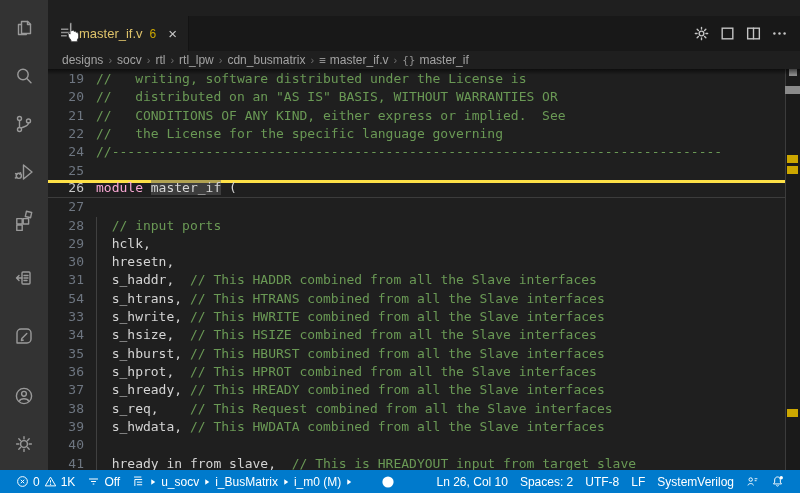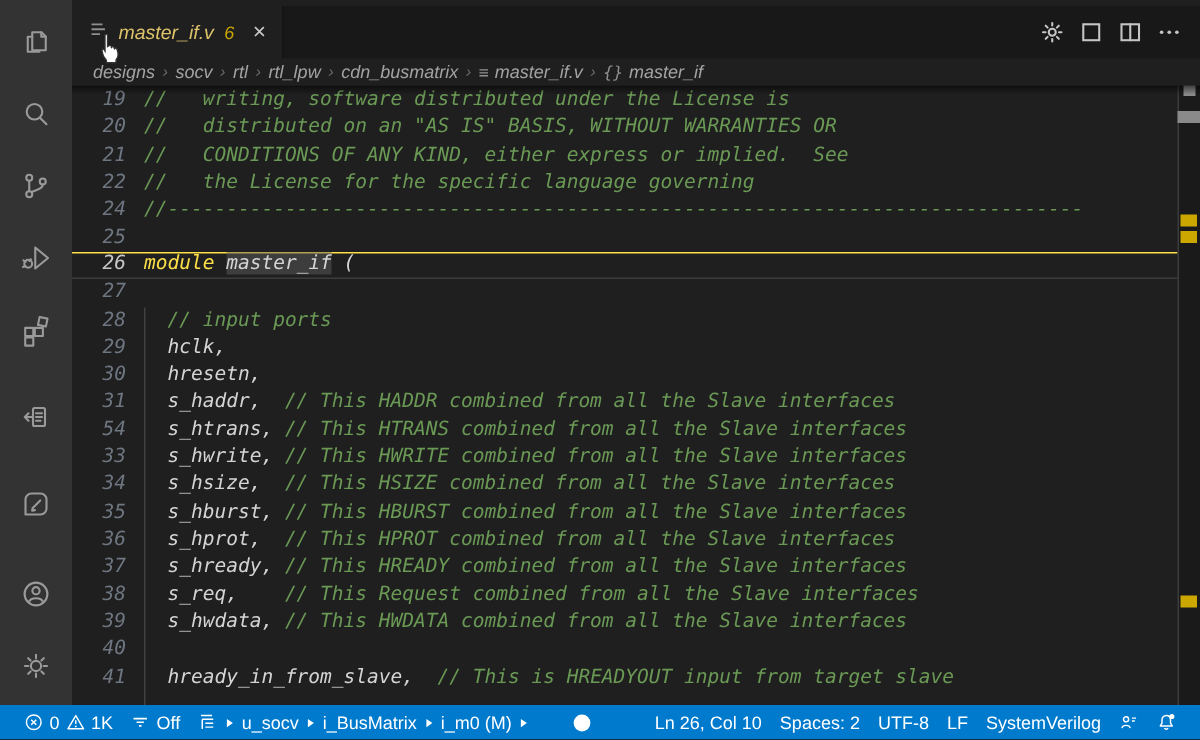--- a/index.html
+++ b/index.html
@@ -10,21 +10,21 @@
   
   .activity-bar { position:absolute; left:0; top:0; width:48px; height:470px;
                   background:#333333; display:flex; flex-direction:column; align-items:center; padding-top:4px; }
   .ab-item { width:48px; height:48px; display:flex; align-items:center; justify-content:center;
              background:none; border:none; cursor:pointer; }
   .ab-item svg { width:24px; height:24px; fill:none; stroke:#9a9a9a; stroke-width:1.4; stroke-linecap:round; stroke-linejoin:round; }
   .ab-gap { margin-top:10px; }
   .ab-bottom { margin-top:auto; display:flex; flex-direction:column; align-items:center; padding-bottom:2px; }
 
   
-  .main { position:absolute; left:48px; top:4px; right:0; height:474px; display:flex; flex-direction:column;font-style:italic; }
+  .main { position:absolute; left:48px; top:16px; right:0; height:474px; display:flex; flex-direction:column; }
 
   .tabbar { height:35px; background:#181818; display:flex; align-items:stretch; flex:none; }
   .tab { display:flex; align-items:center; gap:7px; padding:0 11px; background:#1f1f1f;
          border-right:1px solid #131313; cursor:pointer; }
   .tab-file-icon svg { width:13px; height:13px; stroke:#8f8f8f; fill:none; stroke-width:1.6; }
   .tab-title { color:#ddc26a; font-size:13px; }
   .tab-badge { color:#cca700; font-size:12px; }
   .tab-close { color:#c8c8c8; font-size:15px; margin-left:5px; cursor:pointer; line-height:1; }
   .editor-actions { margin-left:auto; display:flex; align-items:center; gap:9px; padding-right:12px; }
   .ea-btn { background:none; border:none; cursor:pointer; display:flex; align-items:center; }
@@ -38,24 +38,24 @@
 
   
   .editor { position:relative; flex:1; overflow:hidden;
             font-family:"DejaVu Sans Mono", monospace; font-size:13px; }
   .scroll-shadow { position:absolute; top:0; left:0; right:0; height:6px; z-index:5; pointer-events:none;
                    background:linear-gradient(rgba(0,0,0,.55), transparent); }
   #code { position:absolute; top:1px; left:0; right:15px; z-index:1; }
   .line { display:flex; height:18.32px; line-height:18.32px; white-space:pre;align-items:flex-end; }
   .ln { flex:none; width:48px; padding-right:12px; text-align:right; color:#6e7681; }
   .tx { flex:1; color:#d4d4d4; }
-  .line.cur { border-top:1px solid #fde047; border-bottom:1px solid #3c3c3c; }
+  .line.cur { border-top:3px solid #fde047; border-bottom:1px solid #3c3c3c; }
   .line.cur .ln { color:#c6c6c6; }
   .tk-c { color:#6a9955; }
-  .tk-k { color:#fde047; }
+  .tk-k { color:#f9a8d4; }
   .tk-p { color:#d4d4d4; }
   .tk-w { color:#d4d4d4; background:rgba(95,95,95,.48); }
   .indent-guide { position:absolute; left:48px; top:148px; bottom:0; width:1px; background:#404040; z-index:0; }
 
   .overview { position:absolute; right:0; top:0; bottom:0; width:15px; z-index:4;
               border-left:1px solid #3c3c3c; background:rgba(0,0,0,.14); }
   .ov-marker { position:absolute; }
 
   
   .statusbar { position:absolute; left:0; right:0; bottom:0; height:23px; background:#007acc;

